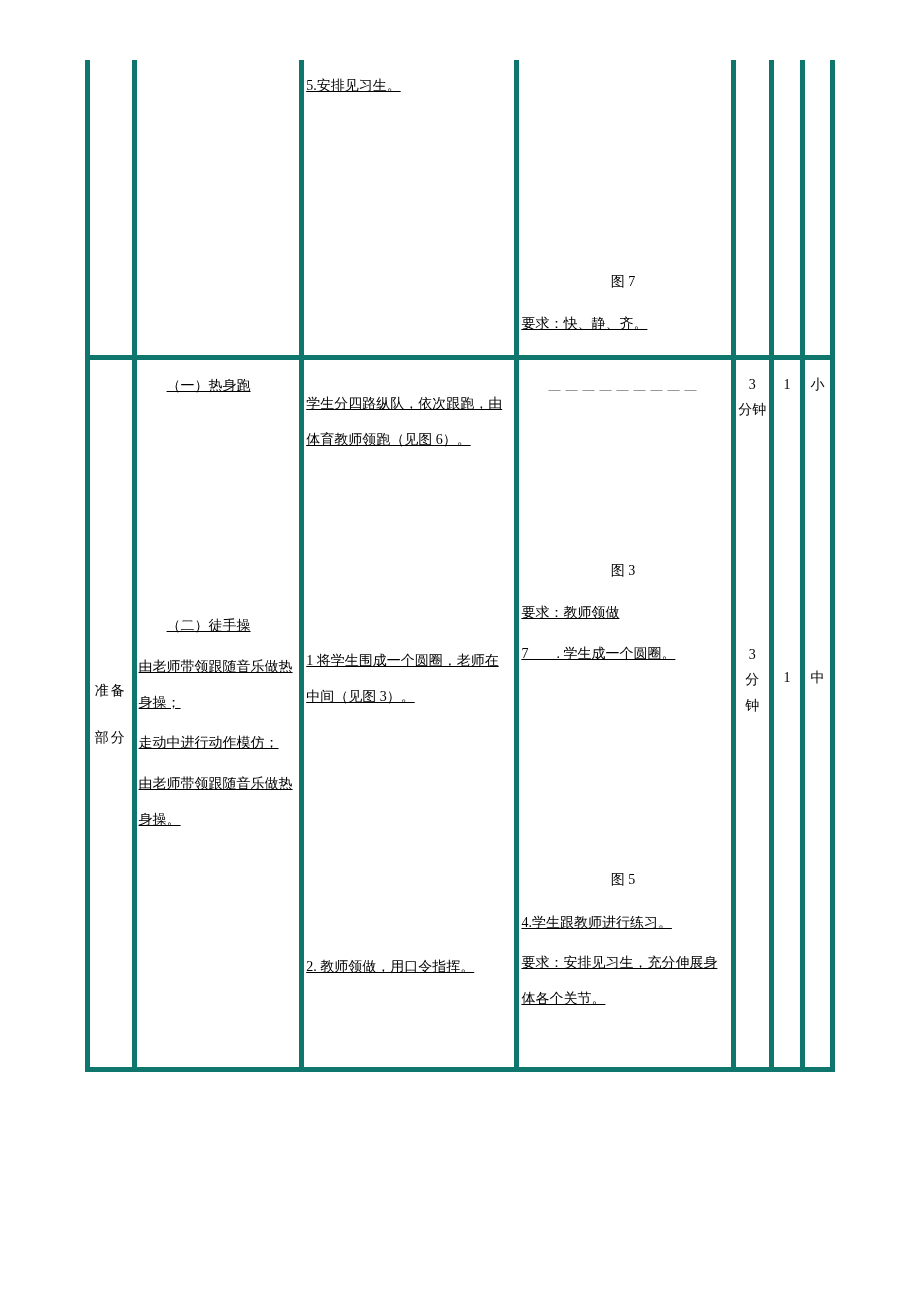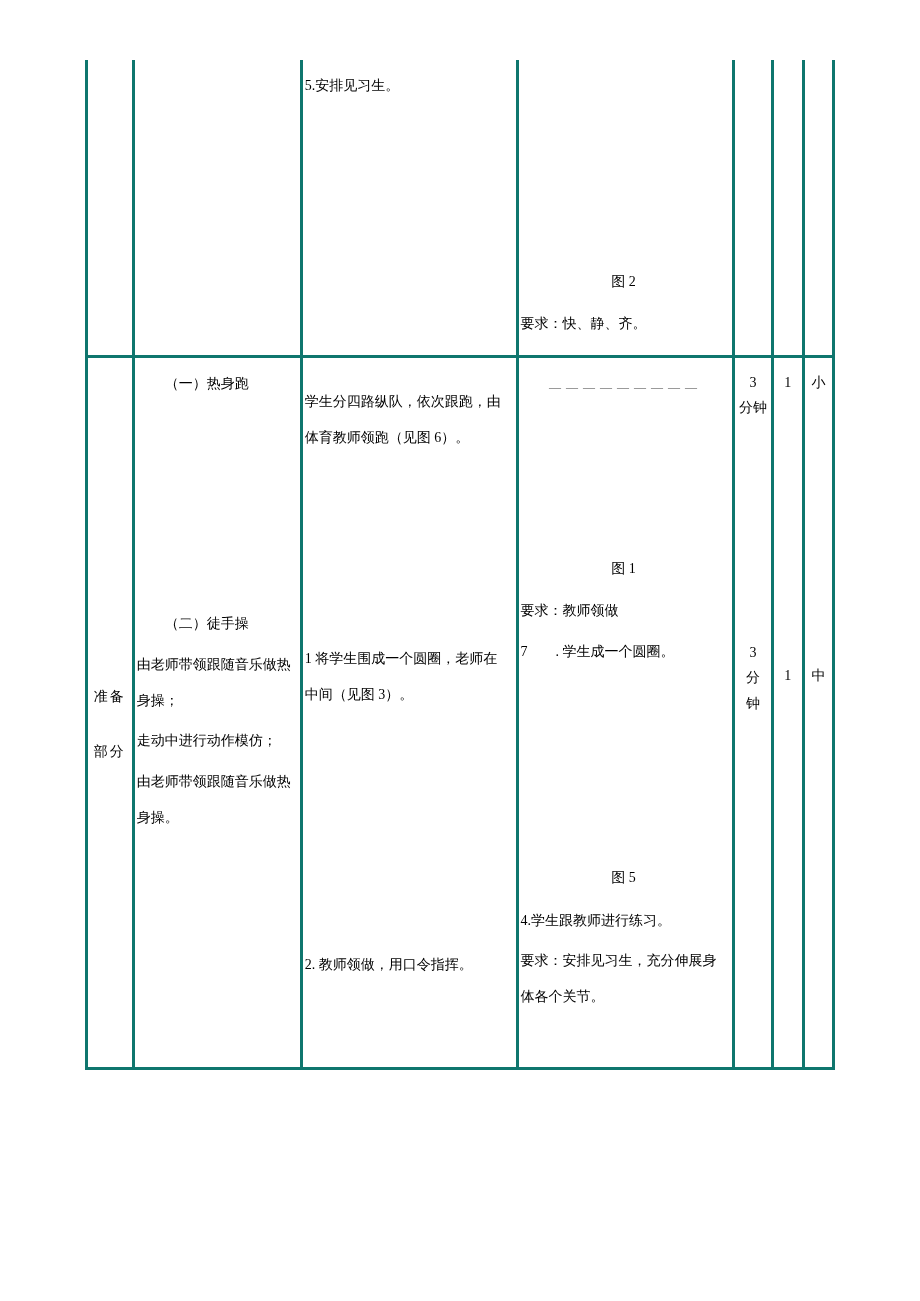--- a/index.html
+++ b/index.html
@@ -10,51 +10,51 @@
       color: #000;
       padding: 60px 85px;
       width: 920px;
     }
     table {
       border-collapse: collapse;
       width: 100%;
       table-layout: fixed;
     }
     td {
-      border: 3px solid #0f766e;
+      border: 5px solid #0f766e;
       vertical-align: top;
       padding: 0;
       position: relative;
     }
     .col-section { width: 45px; }
     .col-content { width: 162px; }
     .col-teacher { width: 208px; }
     .col-student { width: 209px; }
     .col-time { width: 37px; }
     .col-count { width: 30px; }
     .col-intensity { width: 29px; }
 
     .section-label {
       text-align: center;
       line-height: 2.2;
       padding-top: 300px;
       letter-spacing: 2px;
     }
-    .section-label span { display: block; margin: 24px 0; }
+    .section-label span { display: block; margin: 16px 0; }
 
     .cell-pad { padding: 8px 6px 8px 2px; line-height: 2.6; }
     .narrow-pad { padding: 4px 2px; text-align: center; line-height: 1.8; }
 
     .row1-h { height: 288px; }
     .row2-h { height: 712px; }
 
     .indent { text-indent: 2em; }
     .no-top { border-top: none; }
 
-    .block { margin-bottom: 4px; }
+    .block { margin-bottom: 4px; text-decoration: underline; }
     .spacer-sm { height: 20px; }
 
     .fig-placeholder-1 { height: 190px; }
     .fig-label { text-align: center; margin: 6px 0; }
 
     .dash-line {
       text-align: center;
       letter-spacing: 1px;
       font-size: 12px;
       color: #666;
@@ -87,21 +87,21 @@
 
   <tbody>
       <tr class="row1-h">
     <td class="no-top"></td>
     <td class="no-top"></td>
     <td class="no-top cell-pad">
       <div class="block">5.安排见习生。</div>
     </td>
     <td class="no-top cell-pad">
       <div class="fig-placeholder-1"></div>
-      <div class="fig-label">图 2</div>
+      <div class="fig-label">图 7</div>
       <div class="block">要求：快、静、齐。</div>
     </td>
     <td class="no-top"></td>
     <td class="no-top"></td>
     <td class="no-top"></td>
   </tr>
 
   <tr class="row2-h">
     <td>
       <div class="section-label">
@@ -122,21 +122,21 @@
       <div style="height:18px"></div>
       <div class="block">学生分四路纵队，依次跟跑，由体育教师领跑（见图 6）。</div>
       <div style="height:180px"></div>
       <div class="block">1 将学生围成一个圆圈，老师在中间（见图 3）。</div>
       <div style="height:230px"></div>
       <div class="block">2. 教师领做，用口令指挥。</div>
     </td>
     <td class="cell-pad">
       <div class="dash-line">— — — — — — — — —</div>
       <div class="fig-placeholder-2"></div>
-      <div class="fig-label">图 1</div>
+      <div class="fig-label">图 3</div>
       <div class="block">要求：教师领做</div>
       <div class="block">7　　. 学生成一个圆圈。</div>
       <div class="fig-placeholder-3"></div>
       <div class="fig-label">图 5</div>
       <div class="block">4.学生跟教师进行练习。</div>
       <div class="block">要求：安排见习生，充分伸展身体各个关节。</div>
     </td>
     <td class="narrow-pad">
       <div class="time-block-a">
         <div>3</div>

